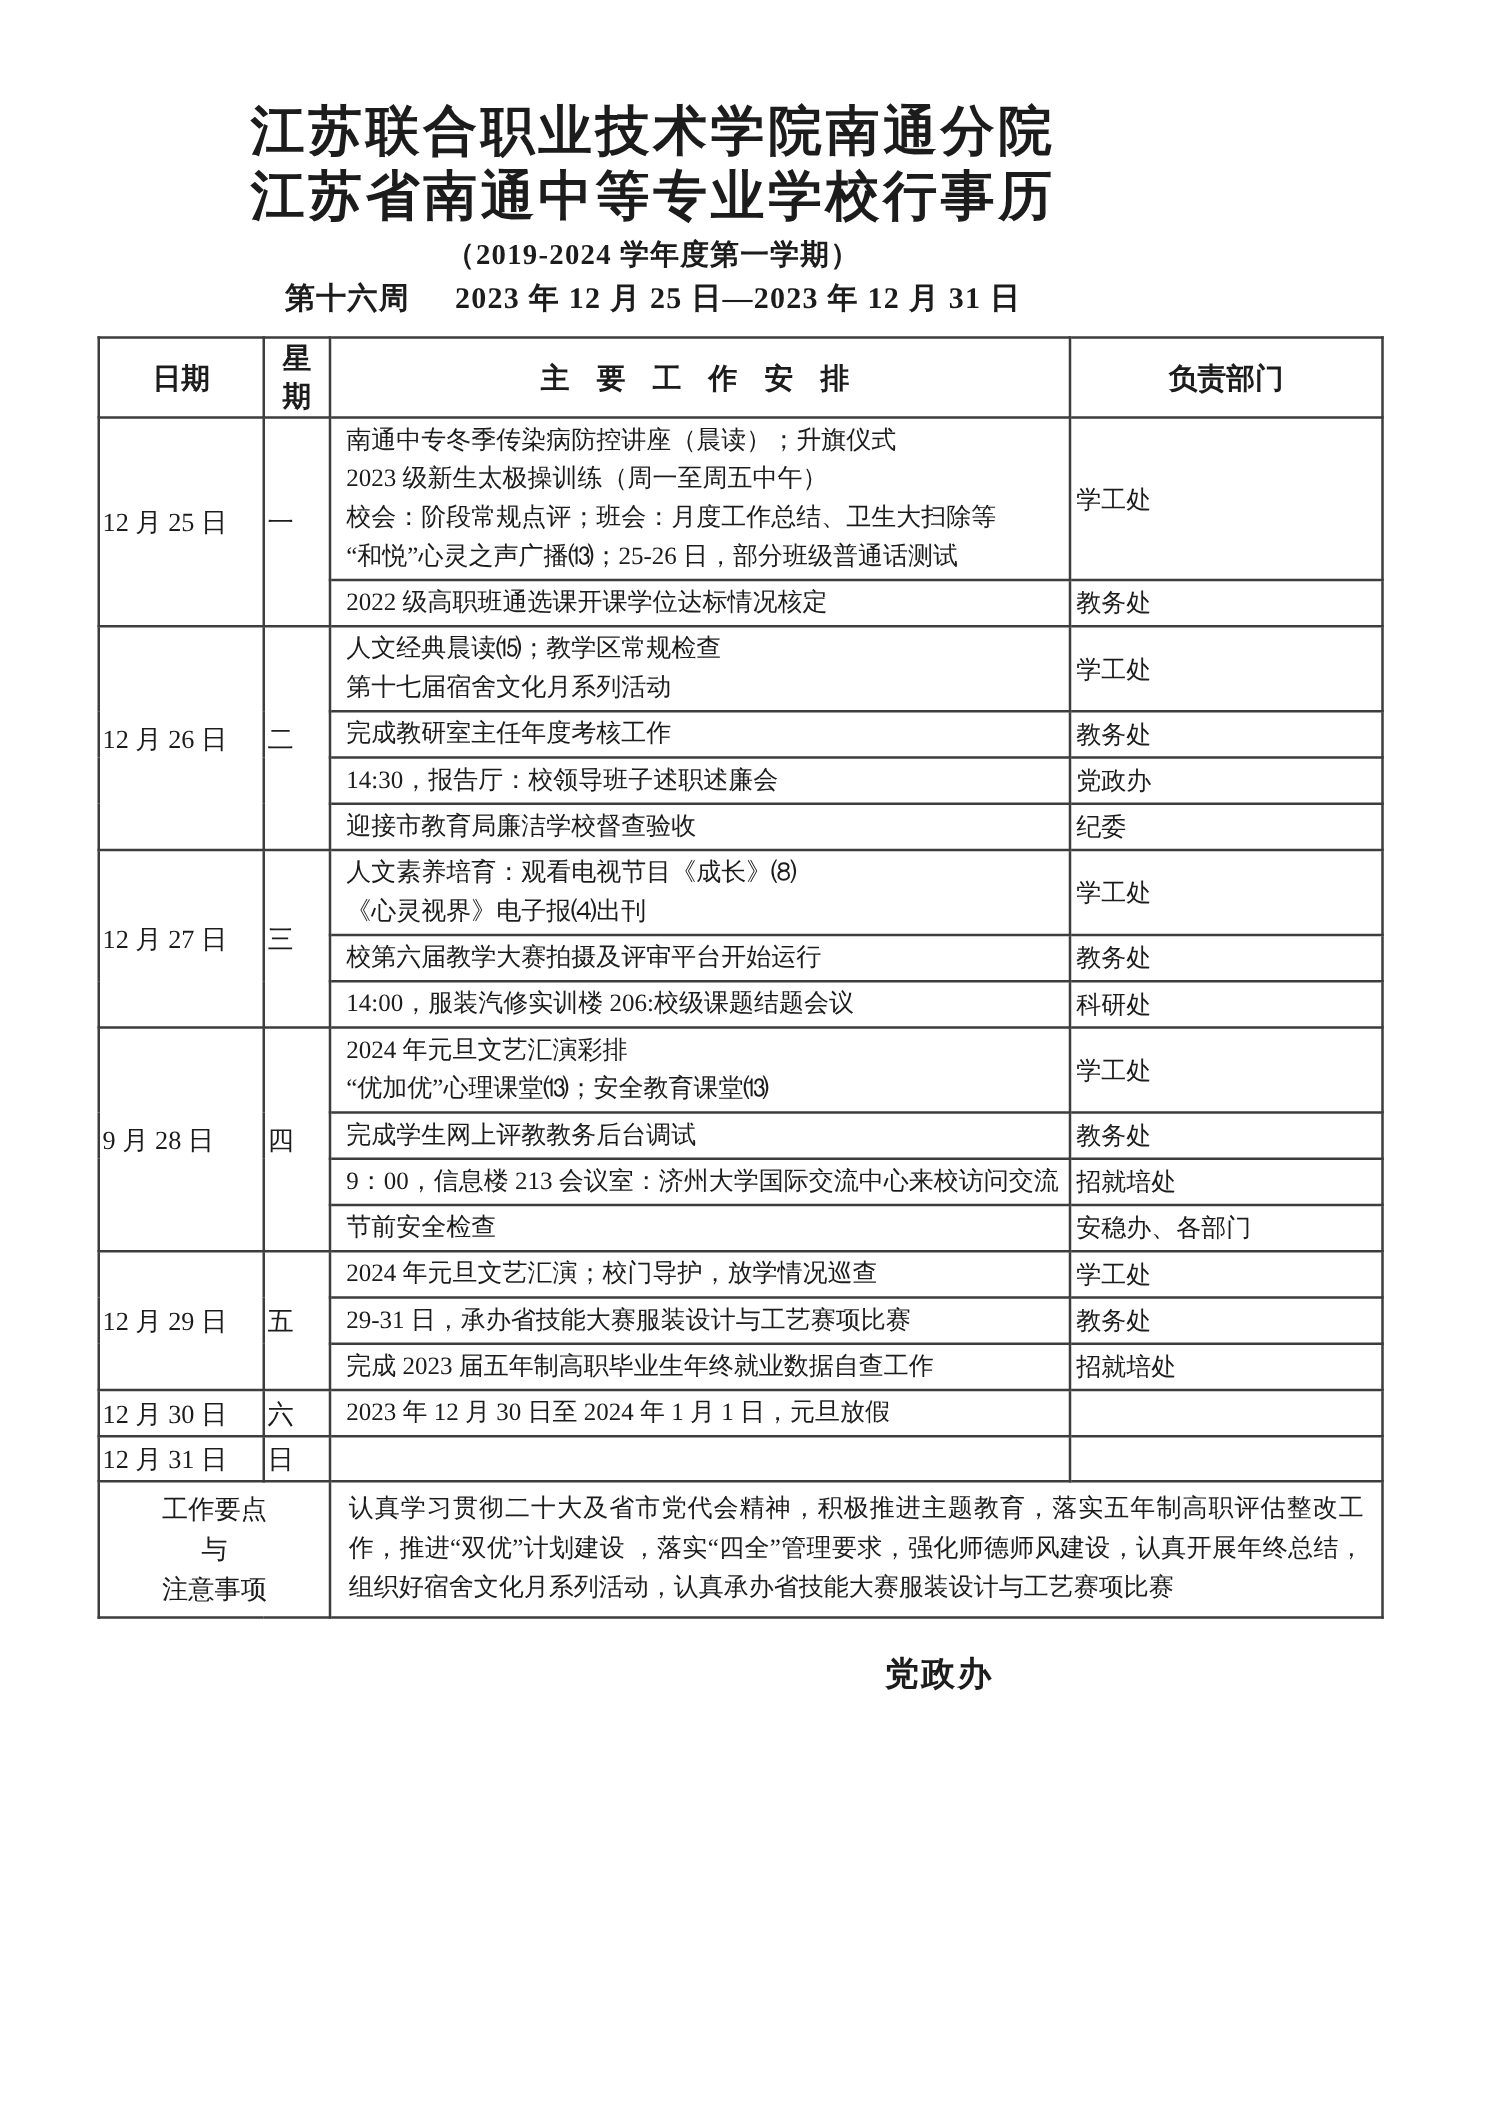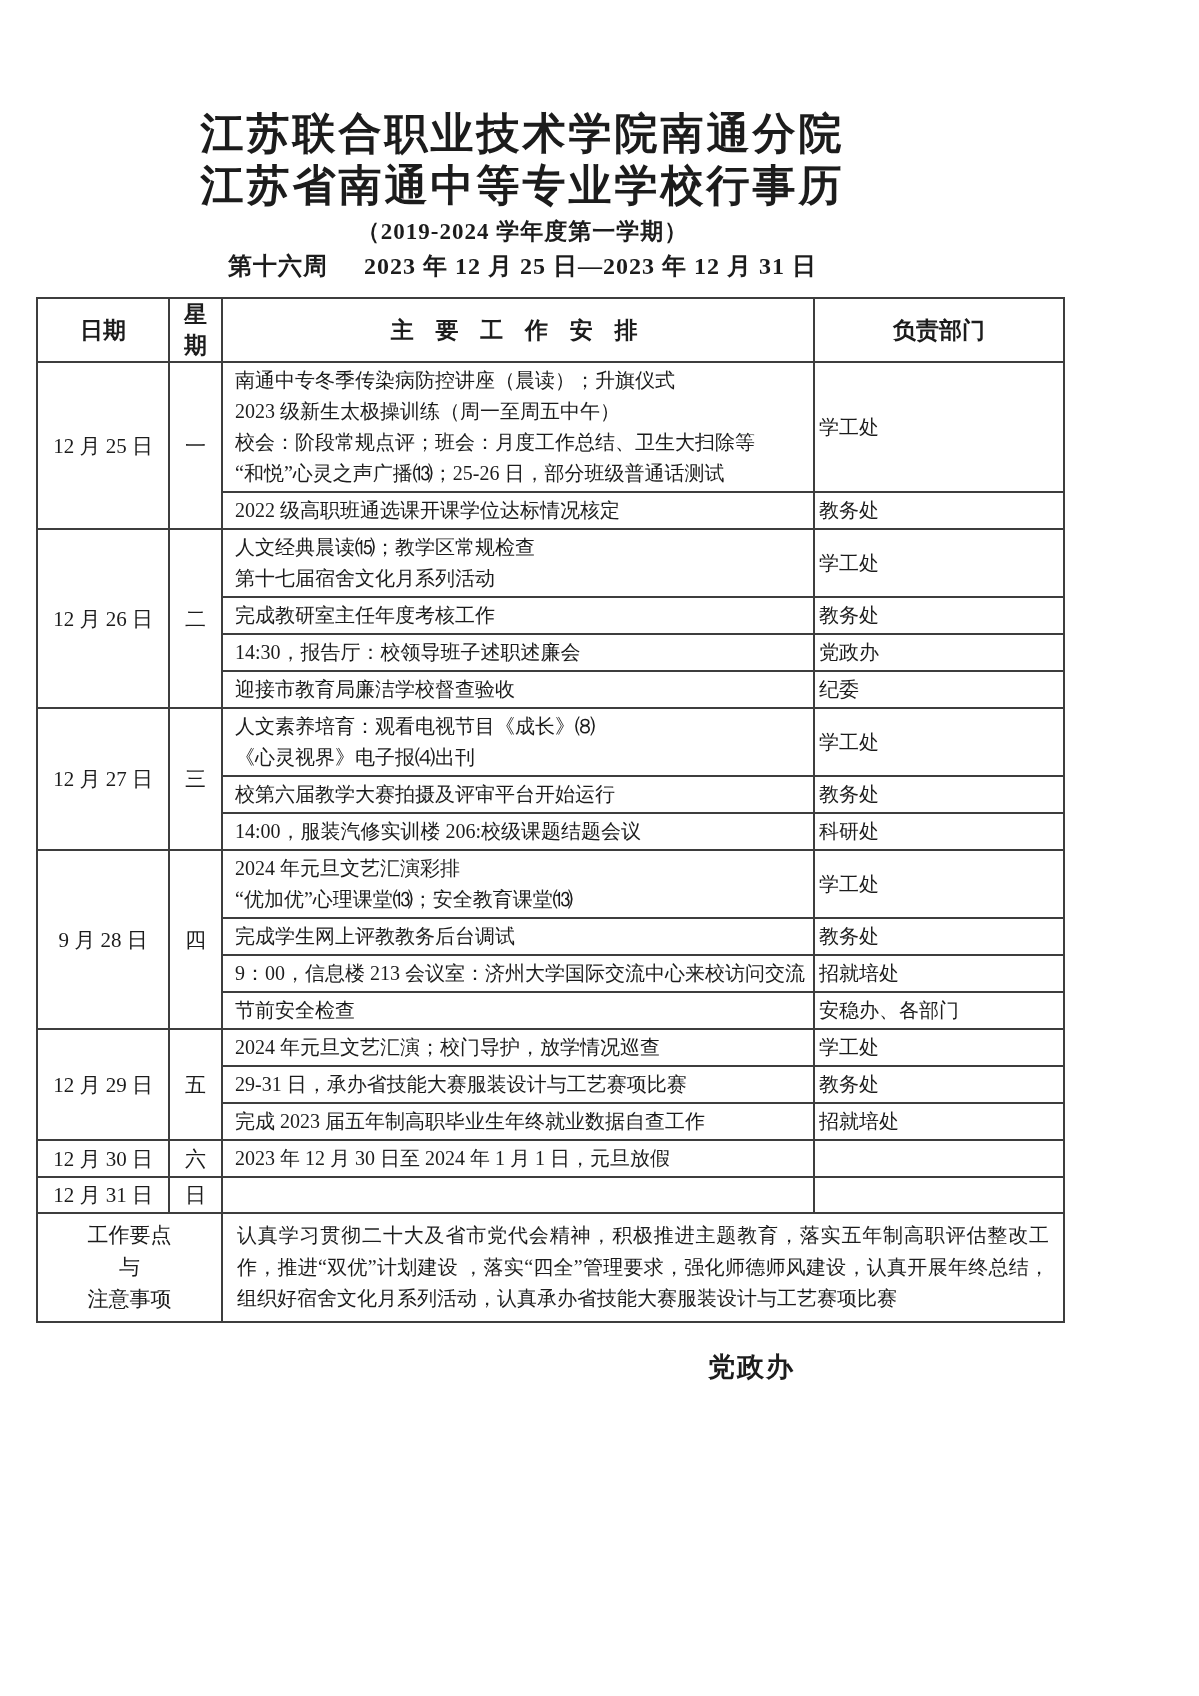--- a/index.html
+++ b/index.html
@@ -10,21 +10,21 @@
   body {
     width: 1199px;
     height: 1696px;
     font-family: "Liberation Serif", "DejaVu Serif", serif;
     color: #1c1c1c;
     position: relative;
   }
   .page {
     width: 1045px;
     box-sizing: border-box;
-    padding-top: 108px;
+    padding-top: 80px;
   }
   .title-block { text-align: center; }
   .title-line {
     font-size: 43px;
     font-weight: bold;
     letter-spacing: 3px;
     line-height: 52px;
   }
   .subtitle {
     font-size: 23px;
@@ -35,21 +35,21 @@
   .week-line {
     font-size: 24px;
     font-weight: bold;
     margin-top: 3px;
     letter-spacing: 1px;
   }
   .week-line .gap { display: inline-block; width: 36px; }
 
   table.schedule {
     border-collapse: collapse;
-    margin-left: 36px;
+    margin-left: 78px;
     margin-top: 15px;
     width: 1027px;
     table-layout: fixed;
   }
   table.schedule th, table.schedule td {
     border: 2px solid #3d3d3d;
     box-sizing: border-box;
   }
   col.c-date { width: 132px; }
   col.c-weekday { width: 53px; }
@@ -62,21 +62,21 @@
     height: 62px;
     text-align: center;
     vertical-align: middle;
     padding: 0 4px;
   }
   th.th-tasks { letter-spacing: 8px; }
 
   td { height: 36px; vertical-align: middle; }
 
   td.col-date, td.col-weekday {
-    text-align: center;
+    text-align: left;
     font-size: 21px;
     padding: 0 2px;
   }
   td.col-tasks {
     padding: 2px 8px 2px 12px;
     font-size: 20px;
   }
   .task-line {
     line-height: 31px;
     white-space: nowrap;

